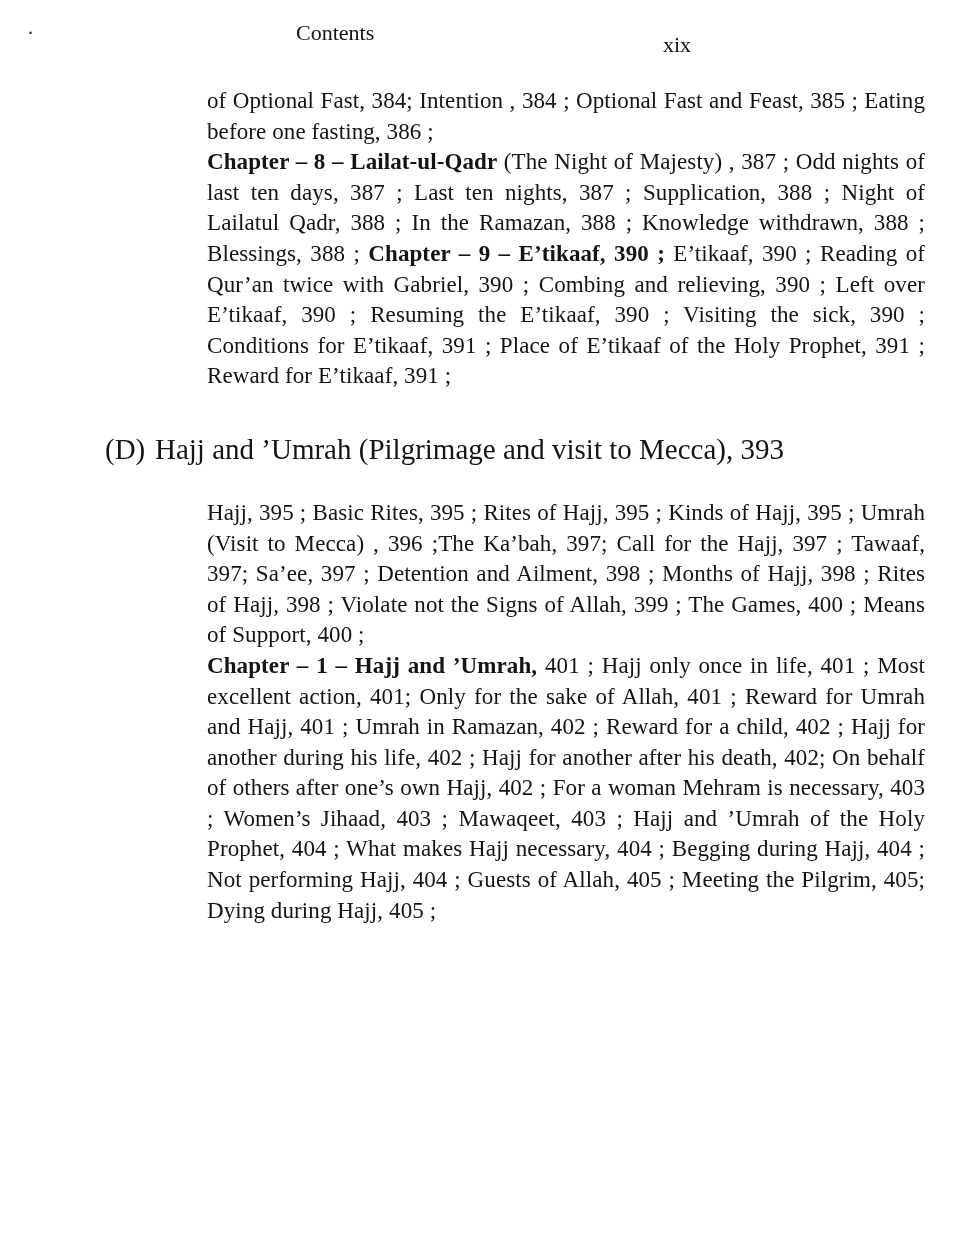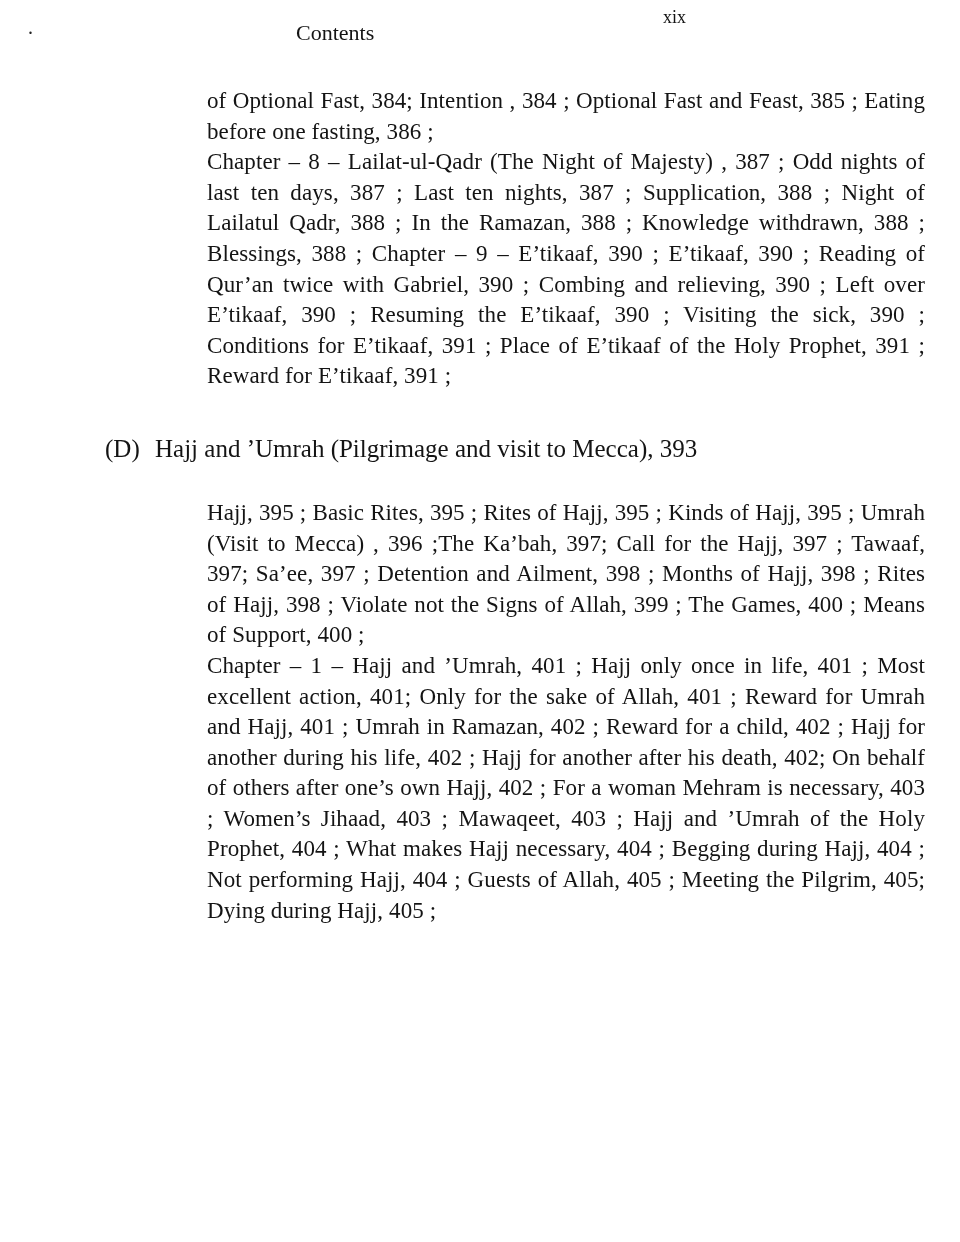--- a/index.html
+++ b/index.html
@@ -31,43 +31,43 @@
   }
   .running-title {
     position: absolute;
     left: 296px;
     top: 20px;
     font-size: 22px;
   }
   .folio {
     position: absolute;
     left: 663px;
-    top: 7px;
-    font-size: 18px;
+    top: 32px;
+    font-size: 22px;
   }
   .toc-para {
     margin: 34px 35px 0 207px;
     font-size: 23px;
     line-height: 30.6px;
     text-align: justify;
     letter-spacing: 0.1px;
   }
   .section-heading {
     margin: 42px 35px 0 105px;
-    font-size: 25px;
+    font-size: 29px;
     line-height: 30px;
   }
   .section-label {
     display: inline-block;
     width: 50px;
   }
   .para2 {
   }
   .bold {
-    font-weight: normal;
+    font-weight: bold;
   }
 </style>
 </head>
 <body>
 
 <div class="sheet">
 
   <div class="header">
     <span class="stray">.</span>
     <span class="running-title">Contents</span>

